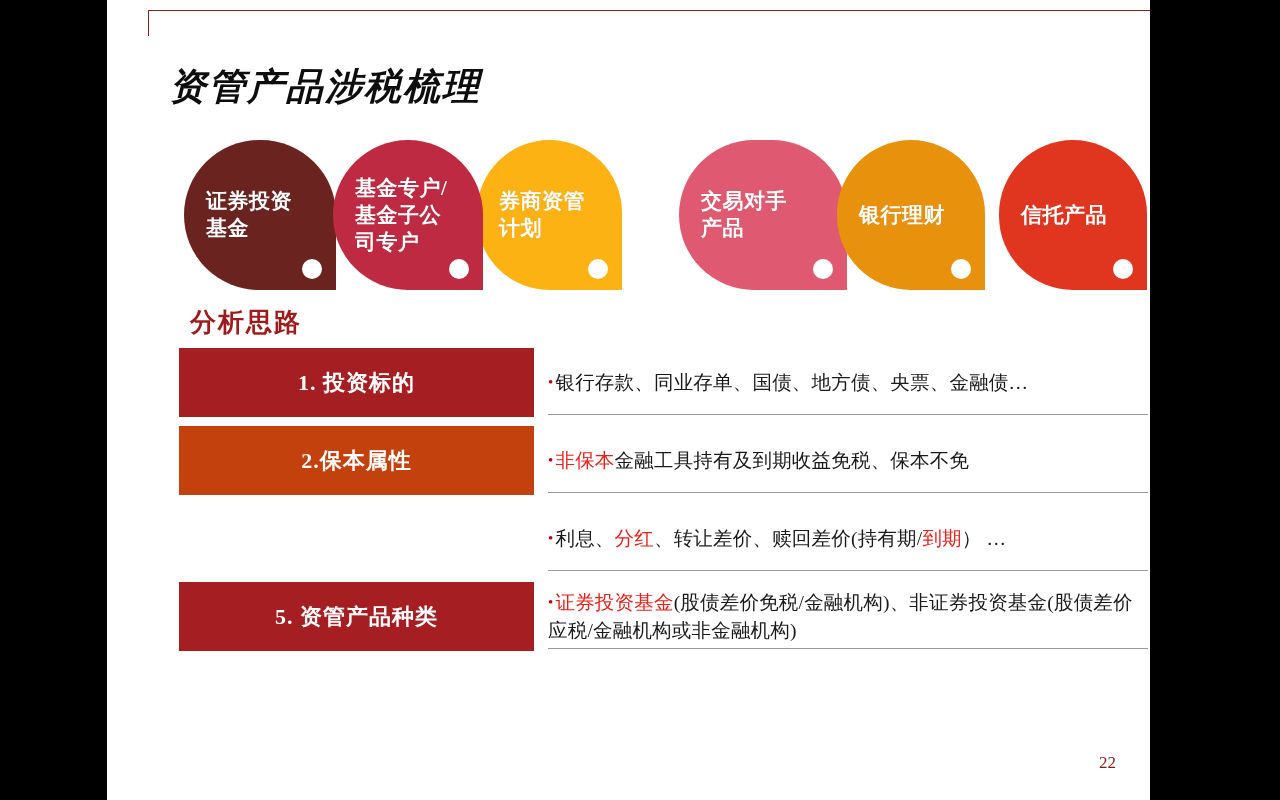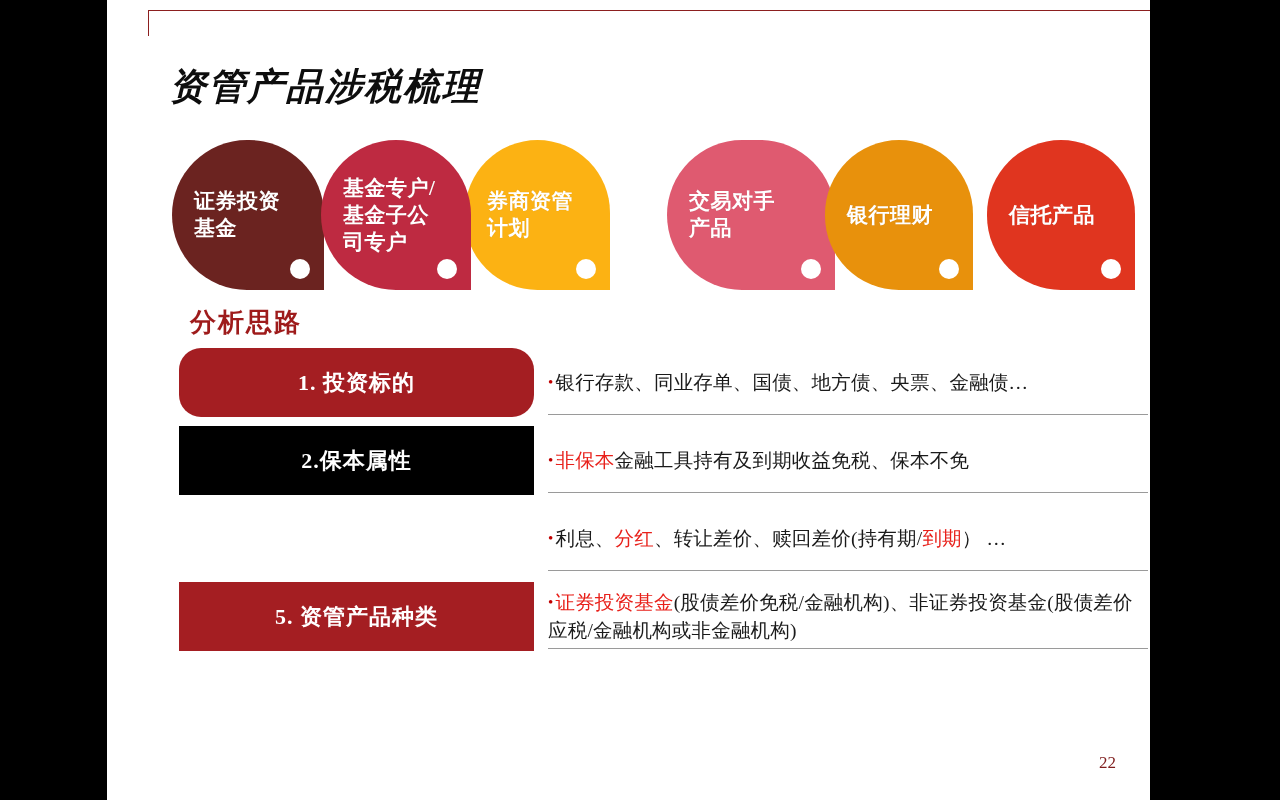--- a/index.html
+++ b/index.html
@@ -34,21 +34,21 @@
   }
   #page-title{
     position:absolute;left:62px;top:62px;
     font-family:"Liberation Serif","DejaVu Serif",serif;
     font-style:italic;font-weight:700;
     font-size:37px;letter-spacing:2px;color:#0d0d0d;
     white-space:nowrap;
   }
 
   
-  #teardrops{position:absolute;left:0px;top:140px;width:1067px;height:155px;}
+  #teardrops{position:absolute;left:12px;top:140px;width:1067px;height:155px;}
   .drop{
     position:absolute;top:0;
     height:150px;
     border-radius:75px 75px 0 75px;
     color:#ffffff;
     box-sizing:border-box;
   }
   .drop .dlabel{
     position:absolute;left:22px;top:50%;
     transform:translateY(-50%);
@@ -159,30 +159,30 @@
         <div class="drop" style="left: 880px; width: 148px; background: rgb(224, 53, 31);">
           <div class="dlabel">信托产品</div>
           <div class="dot"></div>
         </div>
       </div>
 
     <div id="analysis-heading">分析思路</div>
 
     <div id="body-grid">
         <div class="step-row">
-          <div class="step-box" style="background: rgb(164, 30, 34); border-radius: 22px;">
+          <div class="step-box" style="background: rgb(164, 30, 34);">
             <span class="slabel">1. 投资标的</span>
           </div>
           <div class="bullet">
             <div class="btext"><span>银行存款、同业存单、国债、地方债、央票、金融债…</span></div>
             <div class="rule"></div>
           </div>
         </div>
         <div class="step-row">
-          <div class="step-box" style="background: #000000;">
+          <div class="step-box" style="background: #c2410c;">
             <span class="slabel">2.保本属性</span>
           </div>
           <div class="bullet">
             <div class="btext"><span class="hl" style="color: rgb(232, 32, 26);">非保本</span><span>金融工具持有及到期收益免税、保本不免</span></div>
             <div class="rule"></div>
           </div>
         </div>
         <div class="step-row">
           <div class="bullet">
             <div class="btext"><span>利息、</span><span class="hl" style="color: rgb(232, 32, 26);">分红</span><span>、转让差价、赎回差价(持有期/</span><span class="hl" style="color: rgb(232, 32, 26);">到期</span><span>）  …</span></div>

